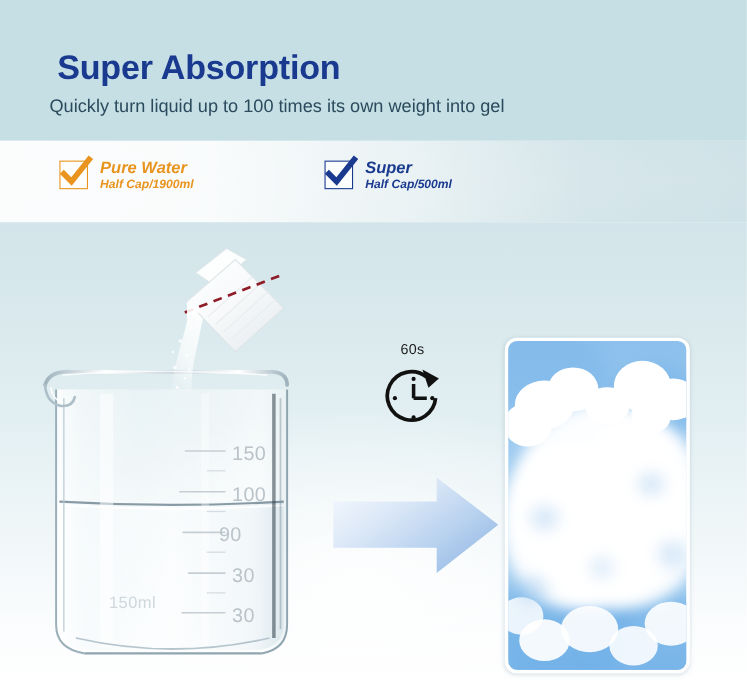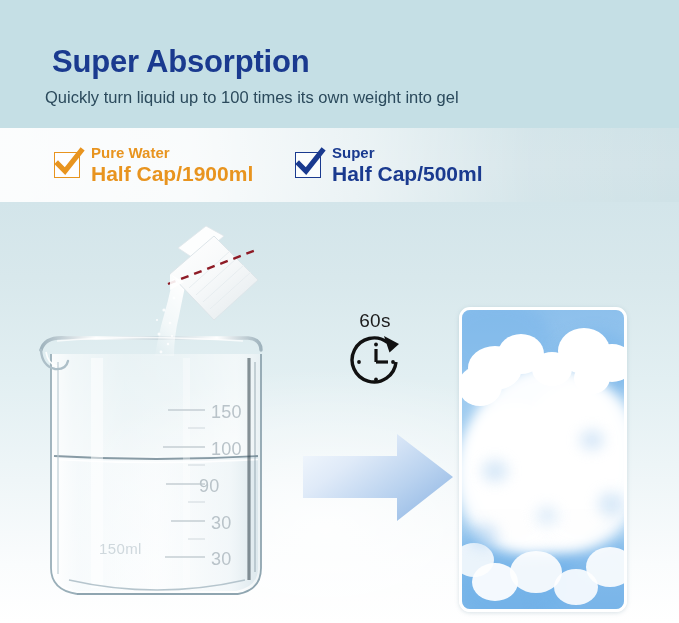--- a/index.html
+++ b/index.html
@@ -47,23 +47,23 @@
   .feature-item.urine { left: 295px; }
 
   .checkbox {
     position: relative; width: 26px; height: 26px; flex: 0 0 26px;
     background: rgba(255,255,255,0.75);
   }
   .checkbox.orange { border: 1.6px solid #e8941f; }
   .checkbox.navy   { border: 1.6px solid #1a3a8f; }
   .checkbox svg { position: absolute; left: -4px; top: -7px; width: 36px; height: 36px; }
 
-  .feature-text { line-height: 1.18; white-space: nowrap; }
+  .feature-text { line-height: 1.18; white-space: nowrap; font-style: italic; }
   .feature-text .l1 { font-size: 15px; font-weight: bold; }
-  .feature-text .l2 { font-size: 21px; font-weight: bold; }
+  .feature-text .l2 { font-size: 11px; font-weight: bold; }
   .feature-item.water .feature-text { color: #e8941f; }
   .feature-item.urine .feature-text { color: #1a3a8f; }
 
   
   .stage {
     position: absolute; left: 0; top: 202px; width: 679px; height: 421px;
     background:
       linear-gradient(to bottom,
         #d3e5ea 0%, #d8e8ec 18%, #e2eff2 42%, #eff6f8 66%, #fafcfd 86%, #ffffff 100%);
   }
@@ -85,21 +85,21 @@
     position: absolute; font-size: 15px; color: #cfd8dd; letter-spacing: 0.4px;
   }
 
   
   .sachet-wrap { position: absolute; left: 148px; top: 22px; width: 125px; height: 135px; }
 
   
   .timer { position: absolute; left: 327px; top: 108px; width: 96px; height: 92px; }
   .timer-label {
     position: absolute; left: 0; top: 0; width: 96px; text-align: center;
-    font-size: 19px; color: #1b1b1b; font-weight: normal; letter-spacing: 0.3px;
+    font-size: 13px; color: #1b1b1b; font-weight: normal; letter-spacing: 0.3px;
   }
   .timer svg { position: absolute; left: 22px; top: 24px; }
 
   
   .arrow { position: absolute; left: 301px; top: 228px; width: 155px; height: 95px; }
 
   
   .gel-panel {
     position: absolute; left: 459px; top: 105px; width: 168px; height: 305px;
     border-radius: 11px; border: 3px solid #ffffff; overflow: hidden;

